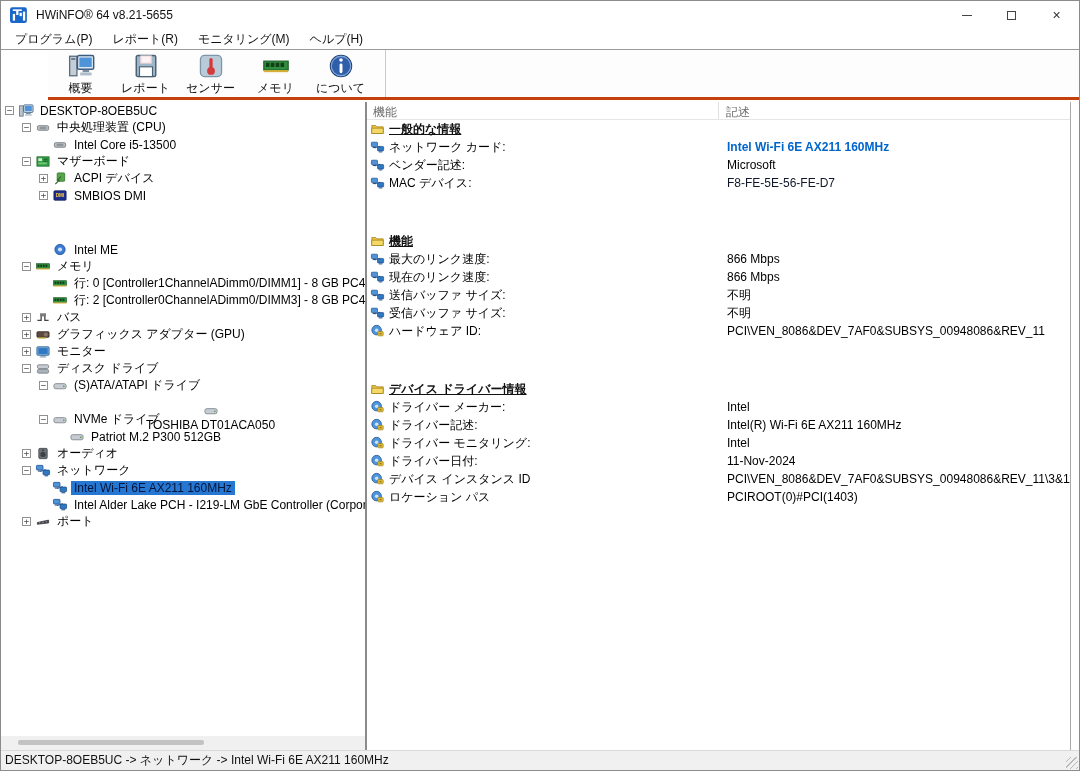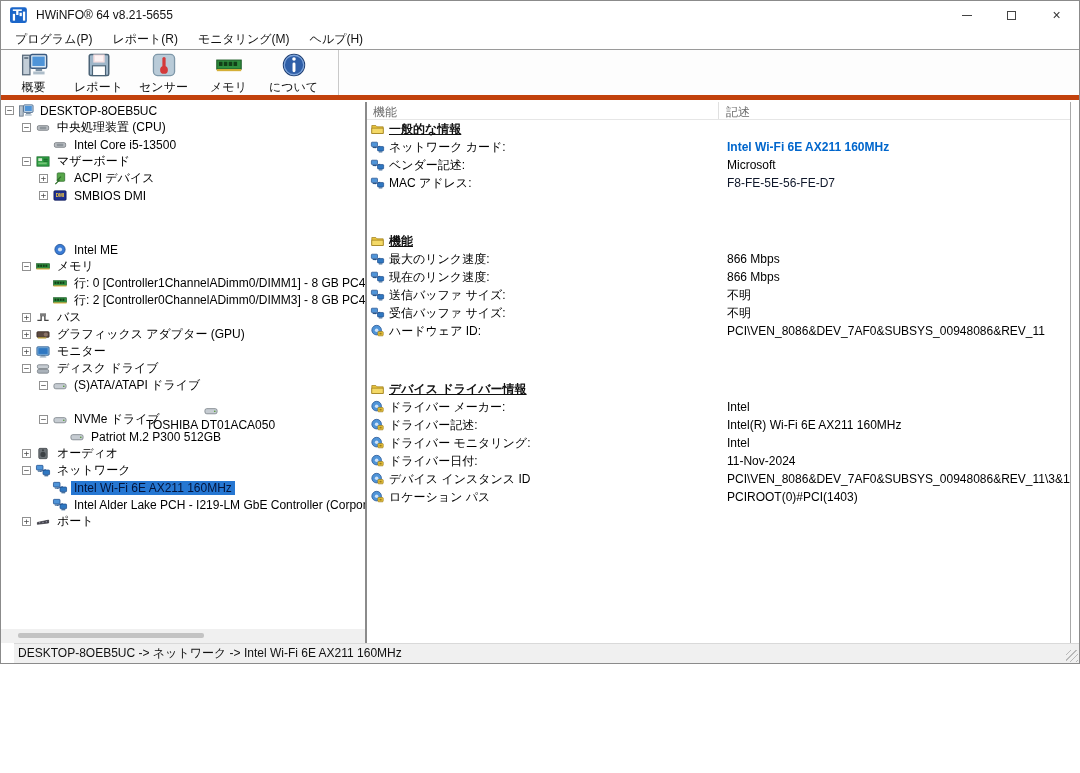--- a/index.html
+++ b/index.html
@@ -1,35 +1,35 @@
 <!DOCTYPE html>
 <html><head>
 <meta charset="utf-8">
 <style>
   * { margin:0; padding:0; box-sizing:border-box; }
   html,body { width:1080px; height:773px; }
   body { font-family:"Liberation Sans","DejaVu Sans",sans-serif; font-size:12px; color:#1a1a1a; background:#fff; }
-  .window { position:relative; width:1080px; height:664px; border:1px solid #8b8b8b; background:#fff; overflow:hidden; }
+  .window { position:relative; width:1080px; height:771px; border:1px solid #8b8b8b; background:#fff; overflow:hidden; }
 
   
   .titlebar { height:28px; display:flex; align-items:center; background:#fff; }
   .titlebar .appicon { width:18px; height:18px; margin:0 8px 0 9px; }
   .titlebar .title { font-size:12px; color:#111; }
   .win-controls { margin-left:auto; display:flex; height:28px; }
   .win-btn { width:45px; height:28px; display:flex; align-items:center; justify-content:center; color:#333; cursor:default; }
   .glyph-min { width:10px; height:0; border-top:1px solid #444; display:block; }
   .glyph-max { width:9px; height:9px; border:1px solid #444; display:block; }
   .glyph-close { font-size:14px; color:#333; line-height:1; }
 
   
   .menubar { height:21px; display:flex; align-items:center; background:#fff; border-bottom:1px solid #9a9a9a; padding-left:4px; }
   .menu-item { padding:2px 10px; color:#111; }
 
   
-  .toolbar { height:50px; background:#fdfdfd; border-bottom:5px solid #c2410c; display:flex; align-items:center; position:relative; }
+  .toolbar { height:50px; background:#fdfdfd; border-bottom:3px solid #c2410c; display:flex; align-items:center; position:relative;margin-left:47px; }
   .tool-btn { width:65px; display:flex; flex-direction:column; align-items:center; justify-content:center; gap:1px; padding-top:2px; }
   .tool-btn .ic { width:28px; height:26px; }
   .tool-btn .tlabel { font-size:12px; color:#111; }
   .toolbar-sep { position:absolute; left:337px; top:0; bottom:0; width:0; border-left:1px solid #c9c9c9; }
 
   
   .main { position:absolute; top:101px; left:0; right:0; bottom:20px; display:flex; }
   .tree-pane { position:relative; width:366px; border-right:2px solid #8b8b8b; background:#fff; overflow:hidden; }
   .tree-scroll { position:absolute; top:0; left:0; right:0; bottom:14px; overflow:hidden; }
   .tree-row { height:17px; display:flex; align-items:center; white-space:nowrap; }
@@ -50,21 +50,21 @@
   .detail-row .ic { width:15px; height:14px; margin:0 4px 0 3px; flex:none; }
   .d-label { color:#000; }
   .d-label.section { font-weight:bold; text-decoration:underline; color:#111; }
   .d-value { position:absolute; left:360px; color:#000; }
   .v-bluebold { color:#0066cc; font-weight:bold; }
   .v-bold { font-weight:normal; color:#000; }
   .v-muted { color:#0f172a; }
   .spacer20 { height:20px; }
 
   
-  .statusbar { position:absolute; left:13px; right:0; bottom:0; height:20px; background:#f0f0f0; border-top:1px solid #d9d9d9; display:flex; align-items:center; padding-left:4px; color:#111; }
+  .statusbar { position:absolute; left:0; right:0; bottom:0; height:20px; background:#f0f0f0; border-top:1px solid #d9d9d9; display:flex; align-items:center; padding-left:4px; color:#111; }
   .grip { position:absolute; right:1px; bottom:1px; width:12px; height:12px;
           background:repeating-linear-gradient(135deg, transparent 0 3px, #b9b9b9 3px 4px); }
   .ic { display:inline-block; }
 </style>
 </head>
 <body>
 
 <svg width="0" height="0" style="position:absolute">
   <defs>
     <symbol id="i-applogo" viewBox="0 0 16 16">
@@ -457,21 +457,21 @@
             <svg class="ic ">
               <use href="#i-network"></use>
             </svg>
             <span class="d-label">ベンダー記述:</span>
             <span class="d-value v-bold">Microsoft</span>
           </div>
           <div class="detail-row">
             <svg class="ic ">
               <use href="#i-network"></use>
             </svg>
-            <span class="d-label">MAC アドレス:</span>
+            <span class="d-label">MAC デバイス:</span>
             <span class="d-value v-muted">F8-FE-5E-56-FE-D7</span>
           </div>
           <div class="spacer20"></div>
           <div class="spacer20"></div>
           <div class="detail-row">
             <svg class="ic ">
               <use href="#i-folder"></use>
             </svg>
             <span class="d-label section">機能</span>
           </div>

